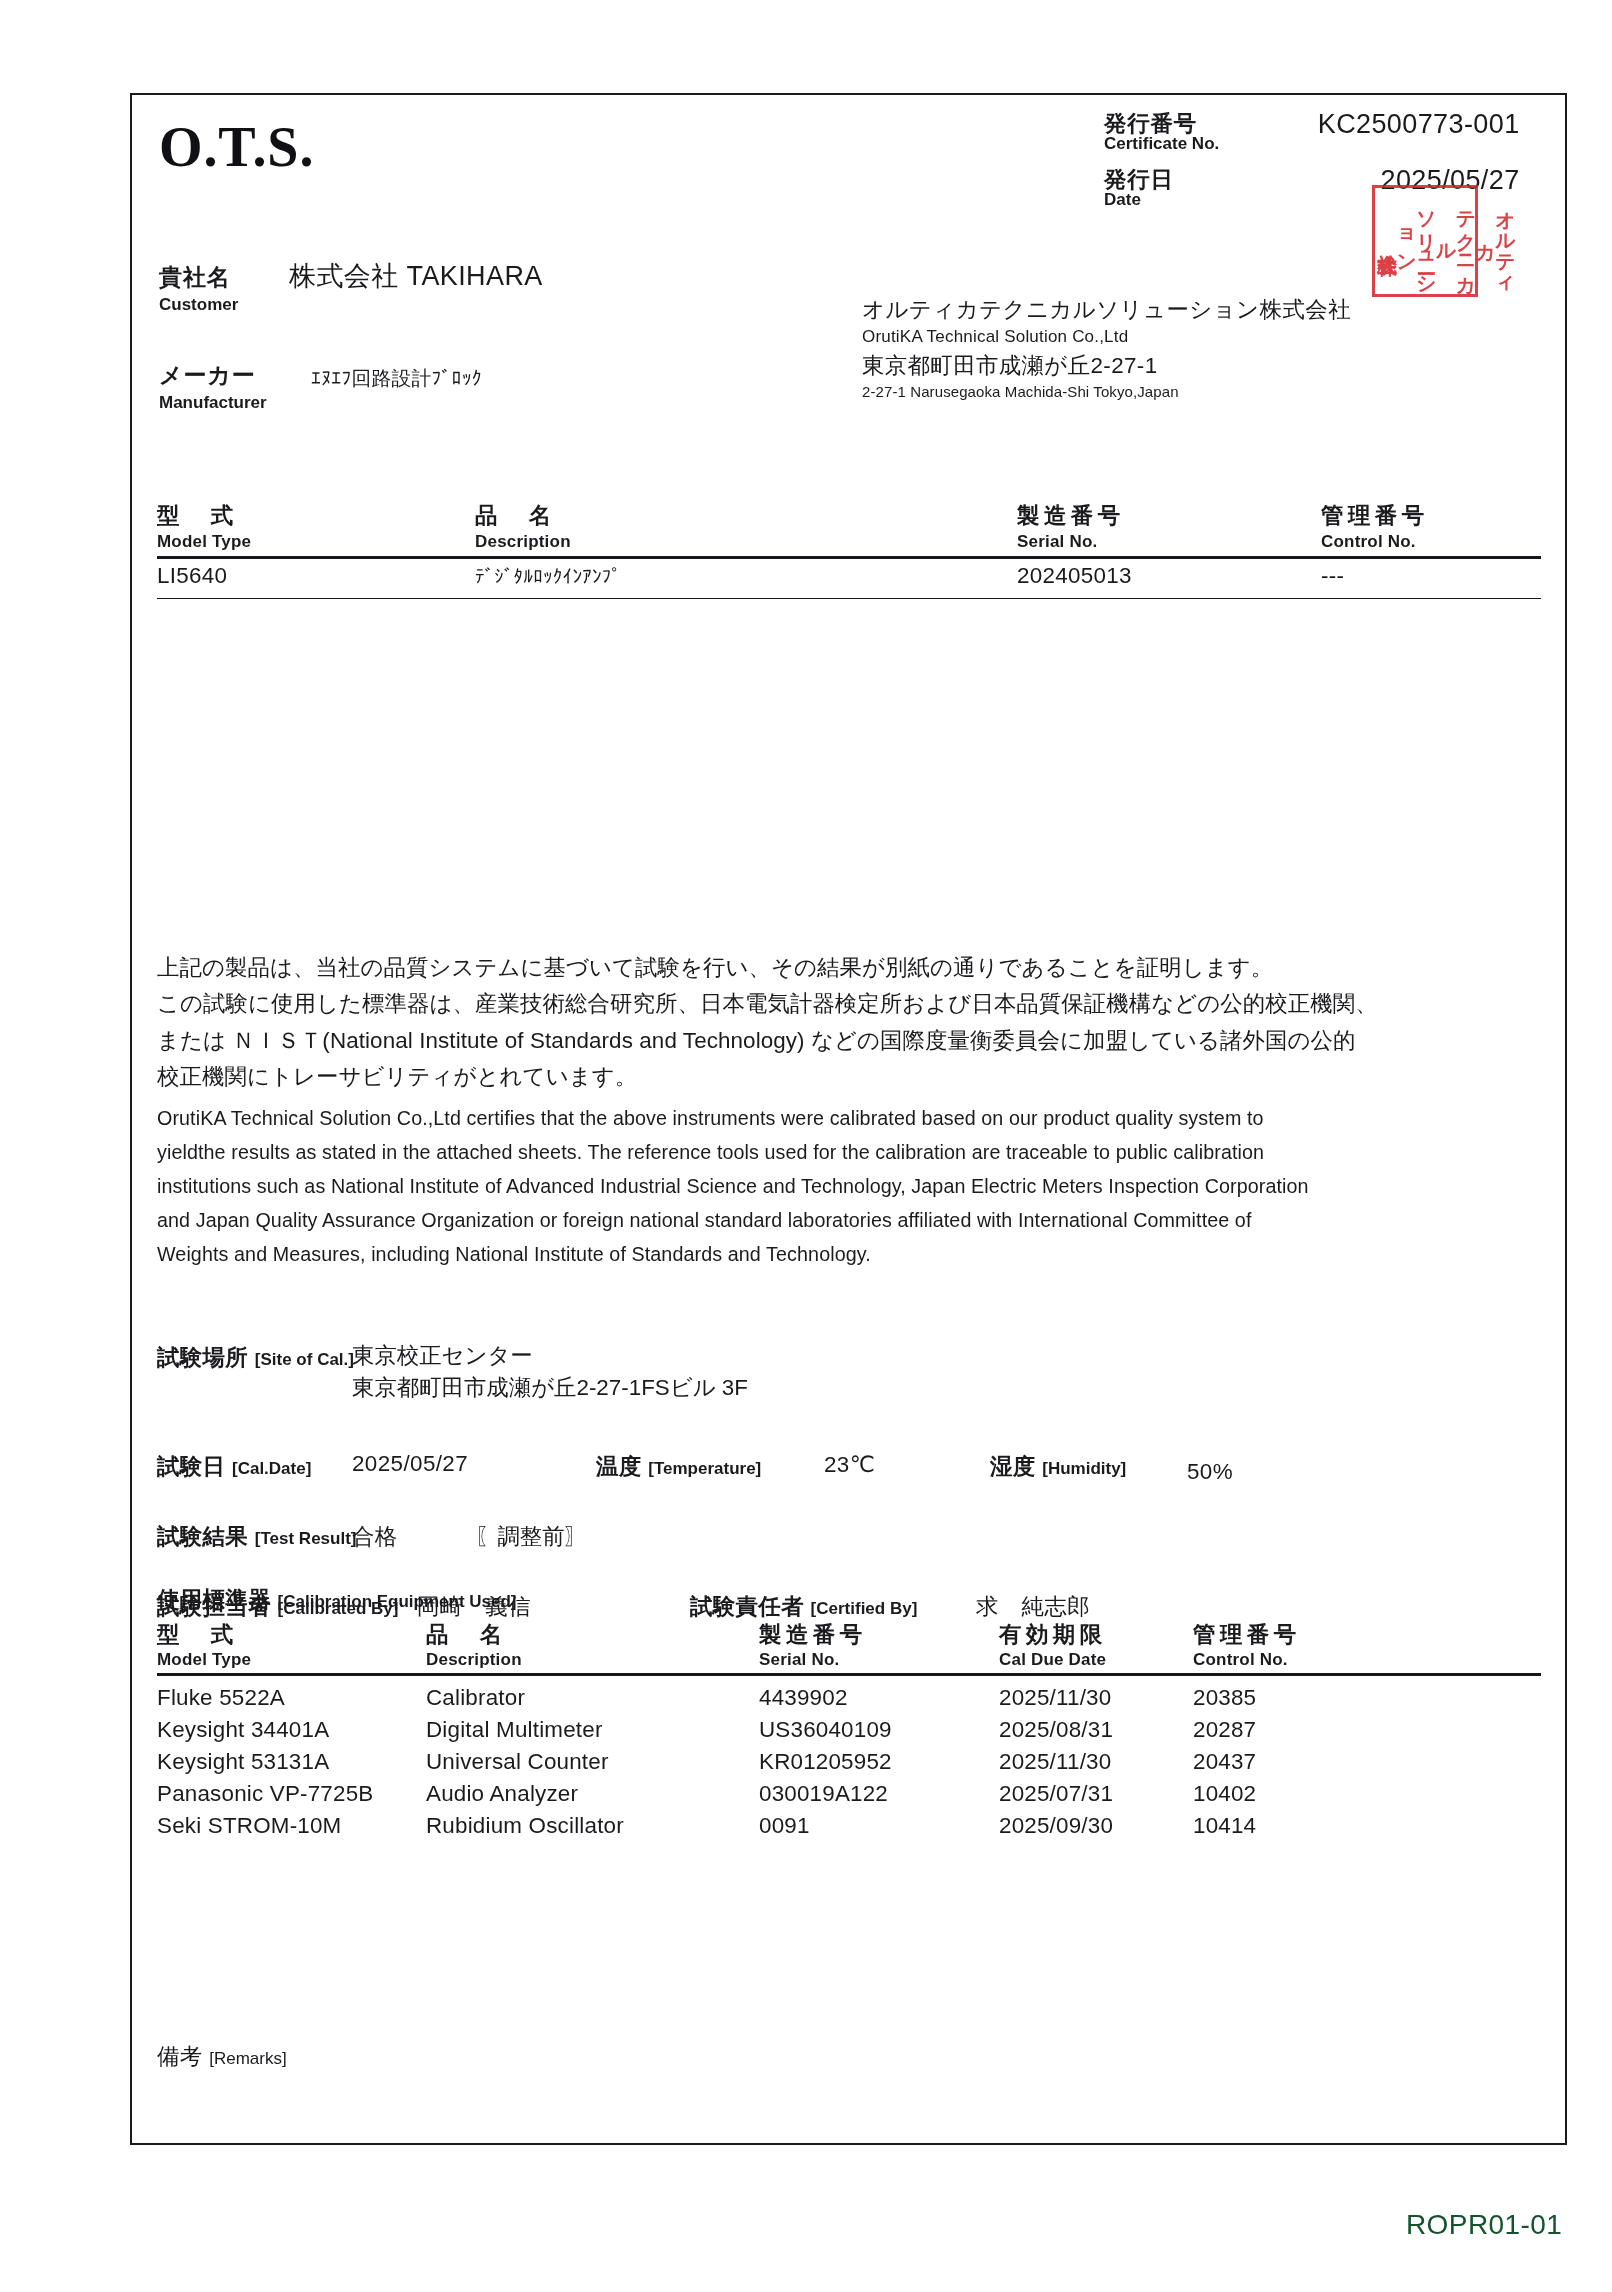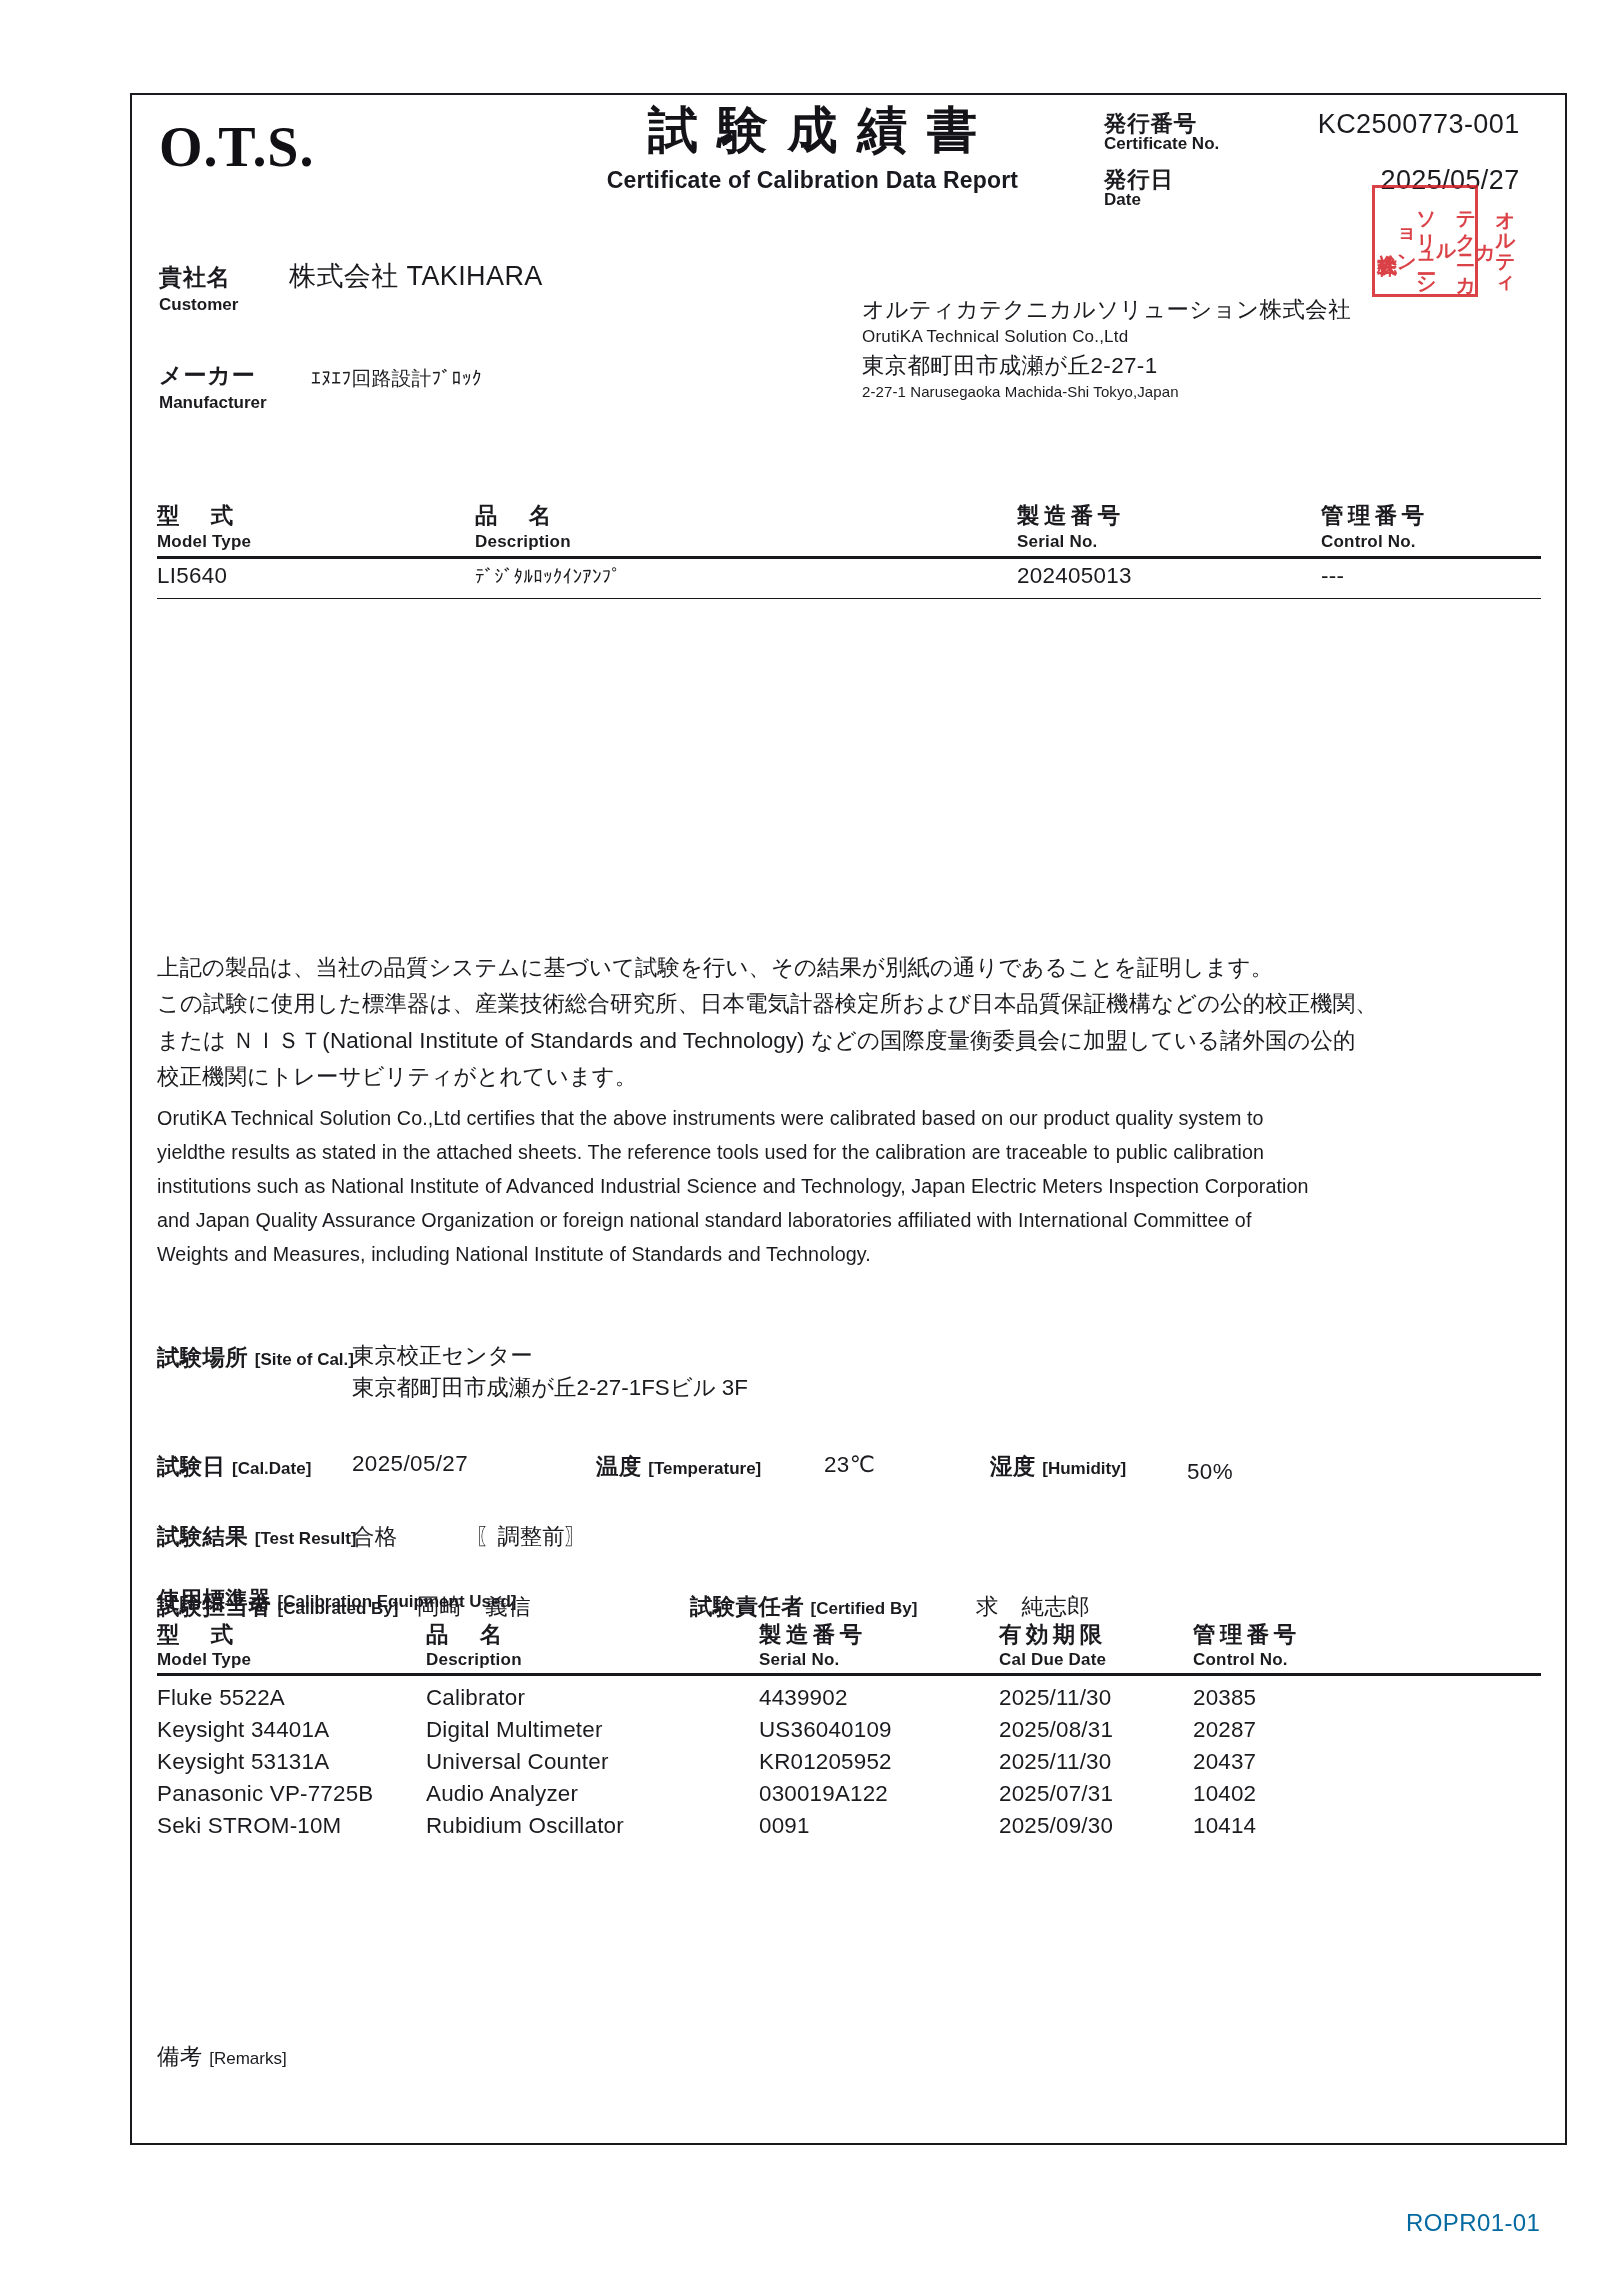--- a/index.html
+++ b/index.html
@@ -314,37 +314,33 @@
     font-weight: normal;
     letter-spacing: 0.4px;
   }
   .remarks .en { font-size: 17px; letter-spacing: 0; }
 
   
   .footer-code {
     position: absolute;
     left: 1406px;
     top: 2209px;
-    font-size: 24px;
-    letter-spacing: 0.4px;
-    color: #0369a1;
+    font-size: 28px;
+    letter-spacing: 0.4px;
+    color: #14532d;
   }
 </style>
 </head>
 <body>
 
 <div class="page-border">
 
   <div class="header">
     <div class="logo">O.T.S.</div>
 
-    <div class="title-wrap">
-      <div class="title-jp">試験成績書</div>
-      <div class="title-en">Certificate of Calibration Data Report</div>
-    </div>
 
     <div class="cert-block">
       <div class="cert-row">
         <span class="cert-label-jp">発行番号</span>
         <span class="cert-label-en">Certificate No.</span>
         <span class="cert-value">KC2500773-001</span>
       </div>
       <div class="cert-row">
         <span class="cert-label-jp">発行日</span>
         <span class="cert-label-en">Date</span>

